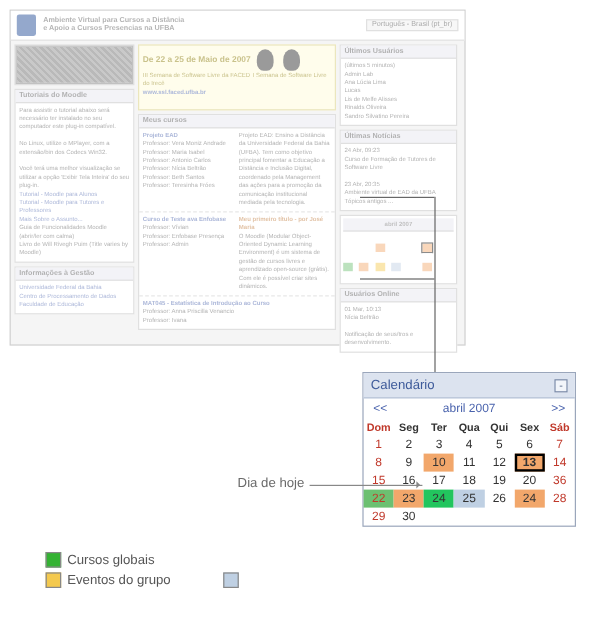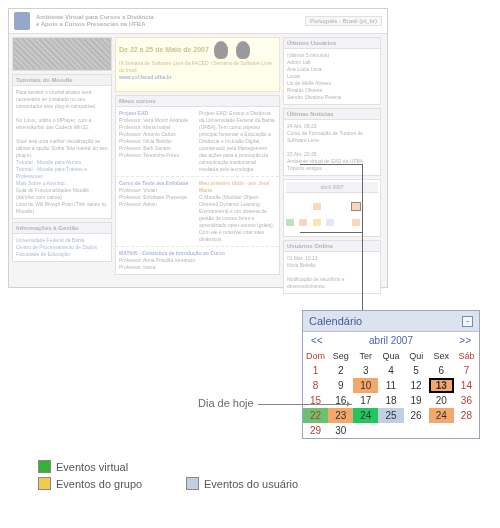--- a/index.html
+++ b/index.html
@@ -33,21 +33,21 @@
   .l3{left:300px;top:232px;width:62px;height:1px}
   .l4{left:300px;top:164px;width:62px;height:1px}
   
   .cal-wrap{position:absolute;left:302px;top:310px;width:178px;border:1px solid #9aa6bb;background:#fff;font-size:11px}
   .cal-title{background:#dce3ef;border-bottom:1px solid #b7c2d6;padding:4px 6px;display:flex;justify-content:space-between;align-items:center;color:#3d5a9a;font-weight:normal}
   .cal-min{width:11px;height:11px;border:1px solid #7a8aa8;background:#f2f5fa;font-size:9px;line-height:9px;text-align:center;color:#5a6a8a}
   .cal-nav{display:flex;justify-content:space-between;align-items:center;padding:3px 8px;color:#4a63ad;font-size:10px}
   .cal-nav span.month{color:#4a63ad}
   .cal-nav .nv{color:#4a63ad;cursor:pointer}
   .cal-grid{width:100%;border-collapse:collapse;table-layout:fixed}
-  .cal-grid th{font-size:9px;font-weight:normal;padding:2px 0;color:#333;}
+  .cal-grid th{font-size:9px;font-weight:bold;padding:2px 0;color:#333;}
   .cal-grid th.we{color:#c0392b}
   .cal-grid td{font-size:10px;text-align:center;padding:2px 0;color:#333}
   .cal-grid td.we{color:#c0392b}
   .cal-grid td.co{background:#f2a76b}
   .cal-grid td.us{background:#bfd0e3}
   .cal-grid td.gl{background:#6cc071}
   .cal-grid td.gr{background:#22c55e}
   .cal-grid td.today{outline:2px solid #000;outline-offset:-2px;font-weight:bold}
   
   .annot{position:absolute;left:198px;top:397px;font-size:11px;color:#6a6a6a}
@@ -291,26 +291,25 @@
   </table>
 </div>
 
 <div class="annot">Dia de hoje</div>
 <div class="annot-line"></div>
 
 <div class="legend">
   <div class="row">
     <div class="item">
         <span class="sw gl"></span>
-        <span>Eventos virtual</span>
+        <span>Cursos globais</span>
       </div>
   </div>
   <div class="row">
     <div class="item">
         <span class="sw gr"></span>
         <span>Eventos do grupo</span>
       </div>
     <div class="item">
         <span class="sw us"></span>
-        <span>Eventos do usuário</span>
       </div>
   </div>
 </div>
 
 </body></html>

